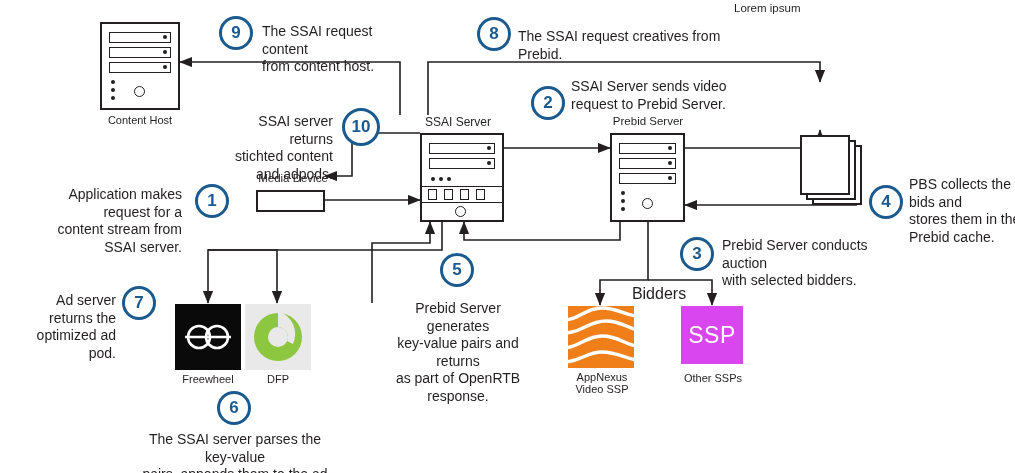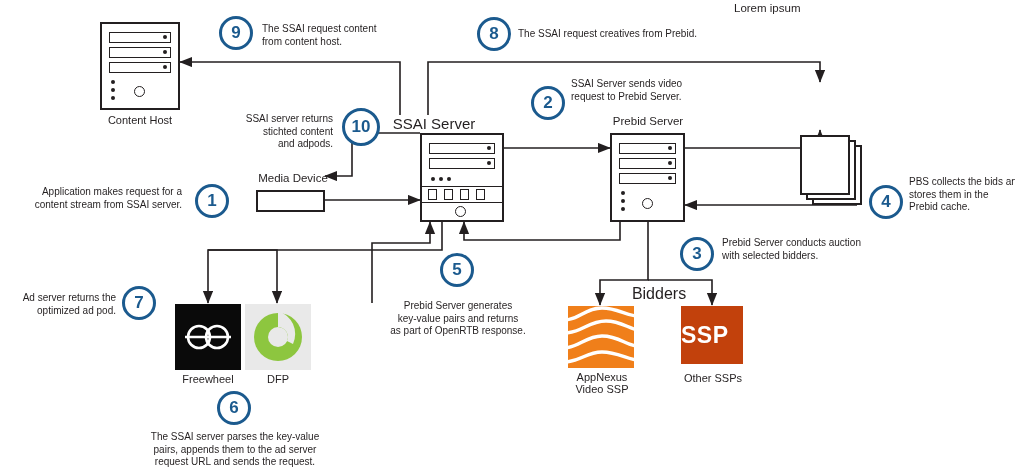--- a/index.html
+++ b/index.html
@@ -11,21 +11,21 @@
     position: relative;
     width: 1015px;
     height: 473px;
     background: #ffffff;
     font-family: "Liberation Sans", sans-serif;
     overflow: hidden;
     margin-left: 12px;
   }
   .txt {
     position: absolute;
-    font-size: 10px;
+    font-size: 14px;
     color: #231f20;
     line-height: 1.25;
     white-space: pre-line;
   }
   .txt.c { text-align: center; }
   .txt.r { text-align: right; }
   .label {
     position: absolute;
     font-size: 11px;
     color: #231f20;
@@ -110,26 +110,27 @@
 
   
   .logo {
     position: absolute;
     box-sizing: border-box;
   }
   .logo-fw { background: #0a0a0a; }
   .logo-dfp { background: #e9e9e9; }
   .logo-an  { background: #f07f1a; overflow: hidden; }
   .logo-ssp {
-    background: #c2410c;
+    background: #d946ef;
     color: #ffffff;
     font-size: 23px;
-    font-weight: bold;
+    font-weight: normal;
     display: flex;
     align-items: center;
+    justify-content: center;
     letter-spacing: 0.5px;
   }
 
   svg.lines {
     position: absolute;
     left: 0;
     top: 0;
     width: 1015px;
     height: 473px;
     pointer-events: none;
@@ -184,21 +185,21 @@
     <div class="dot" style="right:11px; top:26px;"></div>
     <div class="bar" style="left:7px; top:38px; right:7px; height:11px;"></div>
     <div class="dot" style="right:11px; top:41px;"></div>
     <div class="dot" style="left:9px; top:56px;"></div>
     <div class="dot" style="left:9px; top:64px;"></div>
     <div class="dot" style="left:9px; top:72px;"></div>
     <div class="pwr" style="left:32px; top:62px;"></div>
   </div>
   <div class="label" style="left:78px; top:114px; width:100px;">Content Host</div>
 
-  <div class="label" style="left:374px; top:115px; width:96px; font-size:15px;">SSAI Server</div>
+  <div class="label" style="left:398px; top:115px; width:96px; font-size:12px;">SSAI Server</div>
   <div class="server" style="left:408px; top:133px; width:84px; height:89px;">
     <div class="bar" style="left:7px; top:8px; right:7px; height:11px;"></div>
     <div class="dot" style="right:11px; top:11px;"></div>
     <div class="bar" style="left:7px; top:23px; right:7px; height:11px;"></div>
     <div class="dot" style="right:11px; top:26px;"></div>
     <div class="dot" style="left:9px; top:42px;"></div>
     <div class="dot" style="left:17px; top:42px;"></div>
     <div class="dot" style="left:25px; top:42px;"></div>
     <div class="keys" style="left:0px; top:51px; right:0px; height:17px;">
       <i style="left:6px;"></i>

